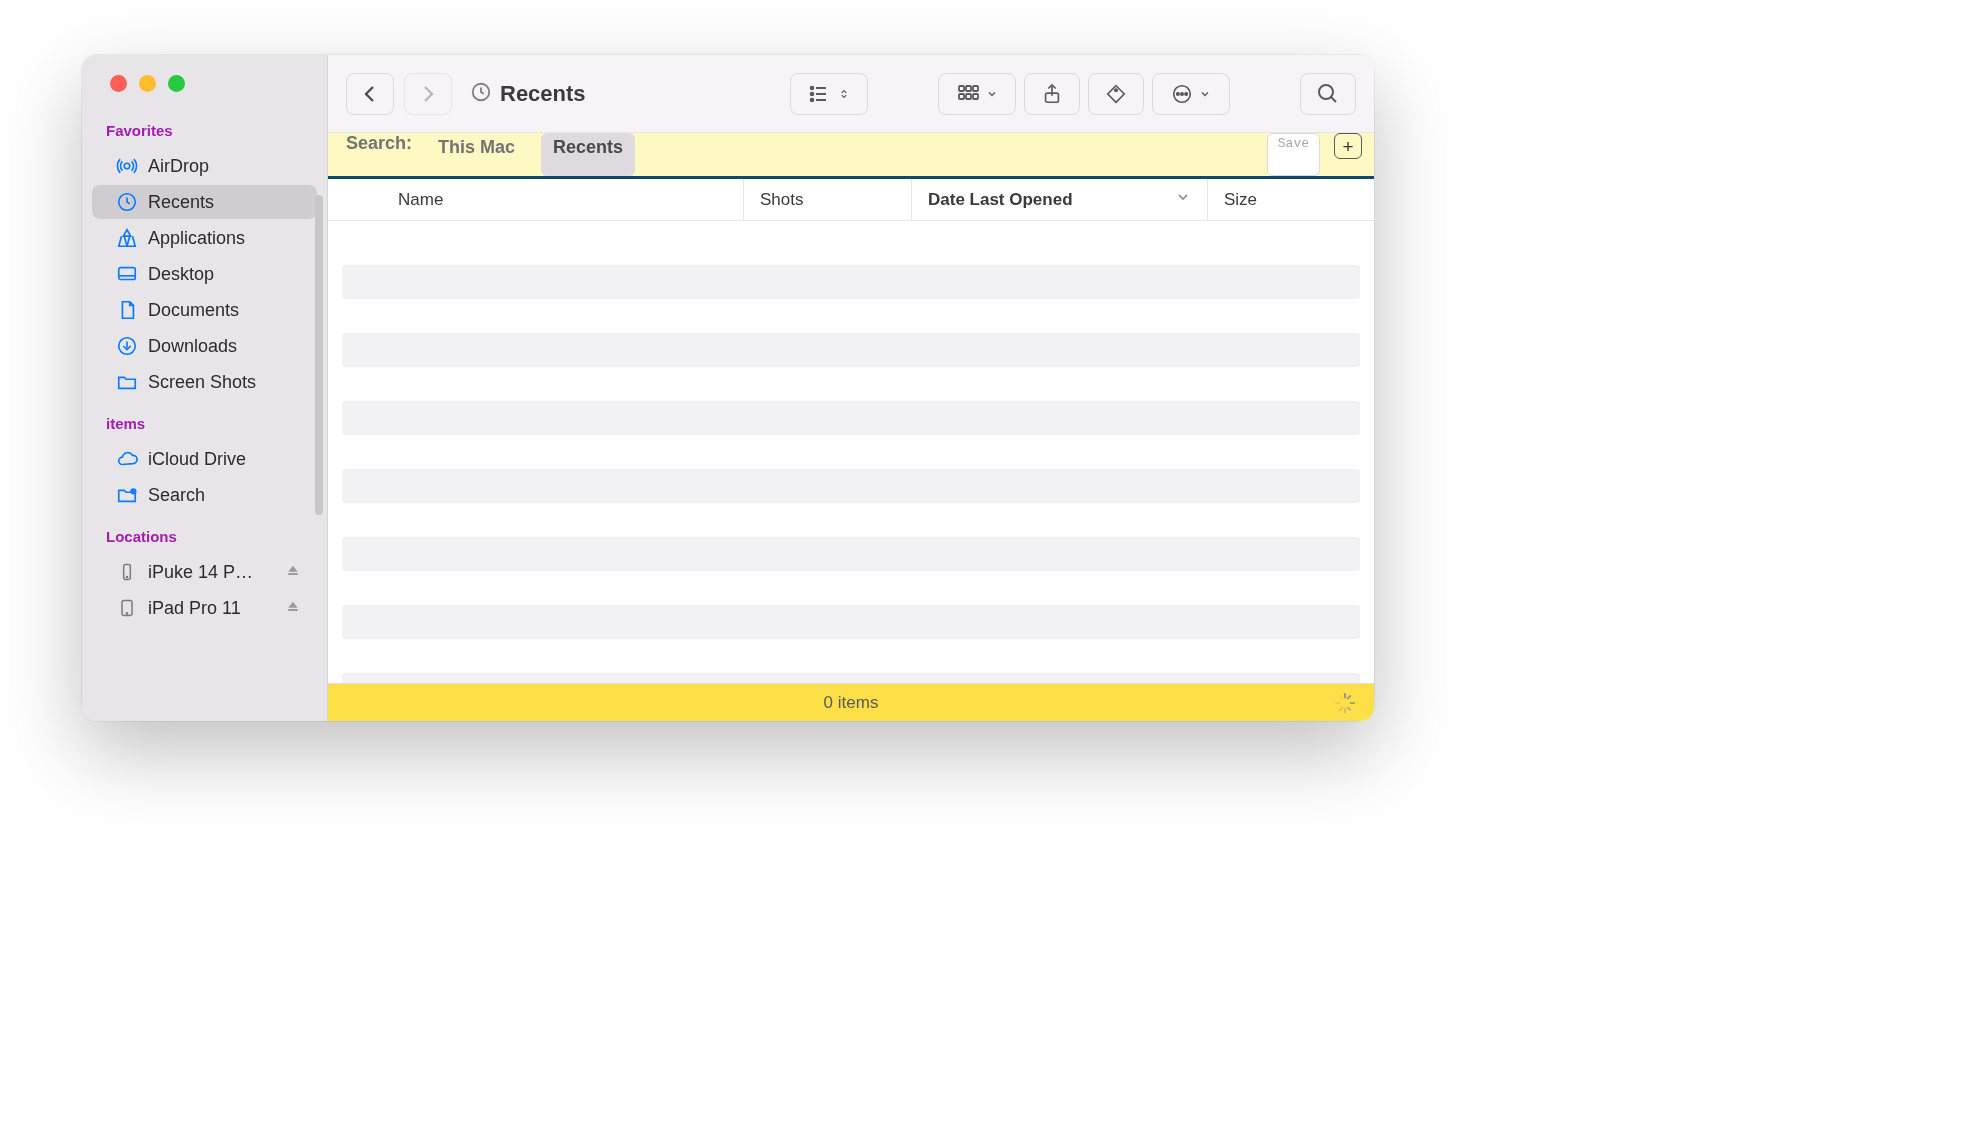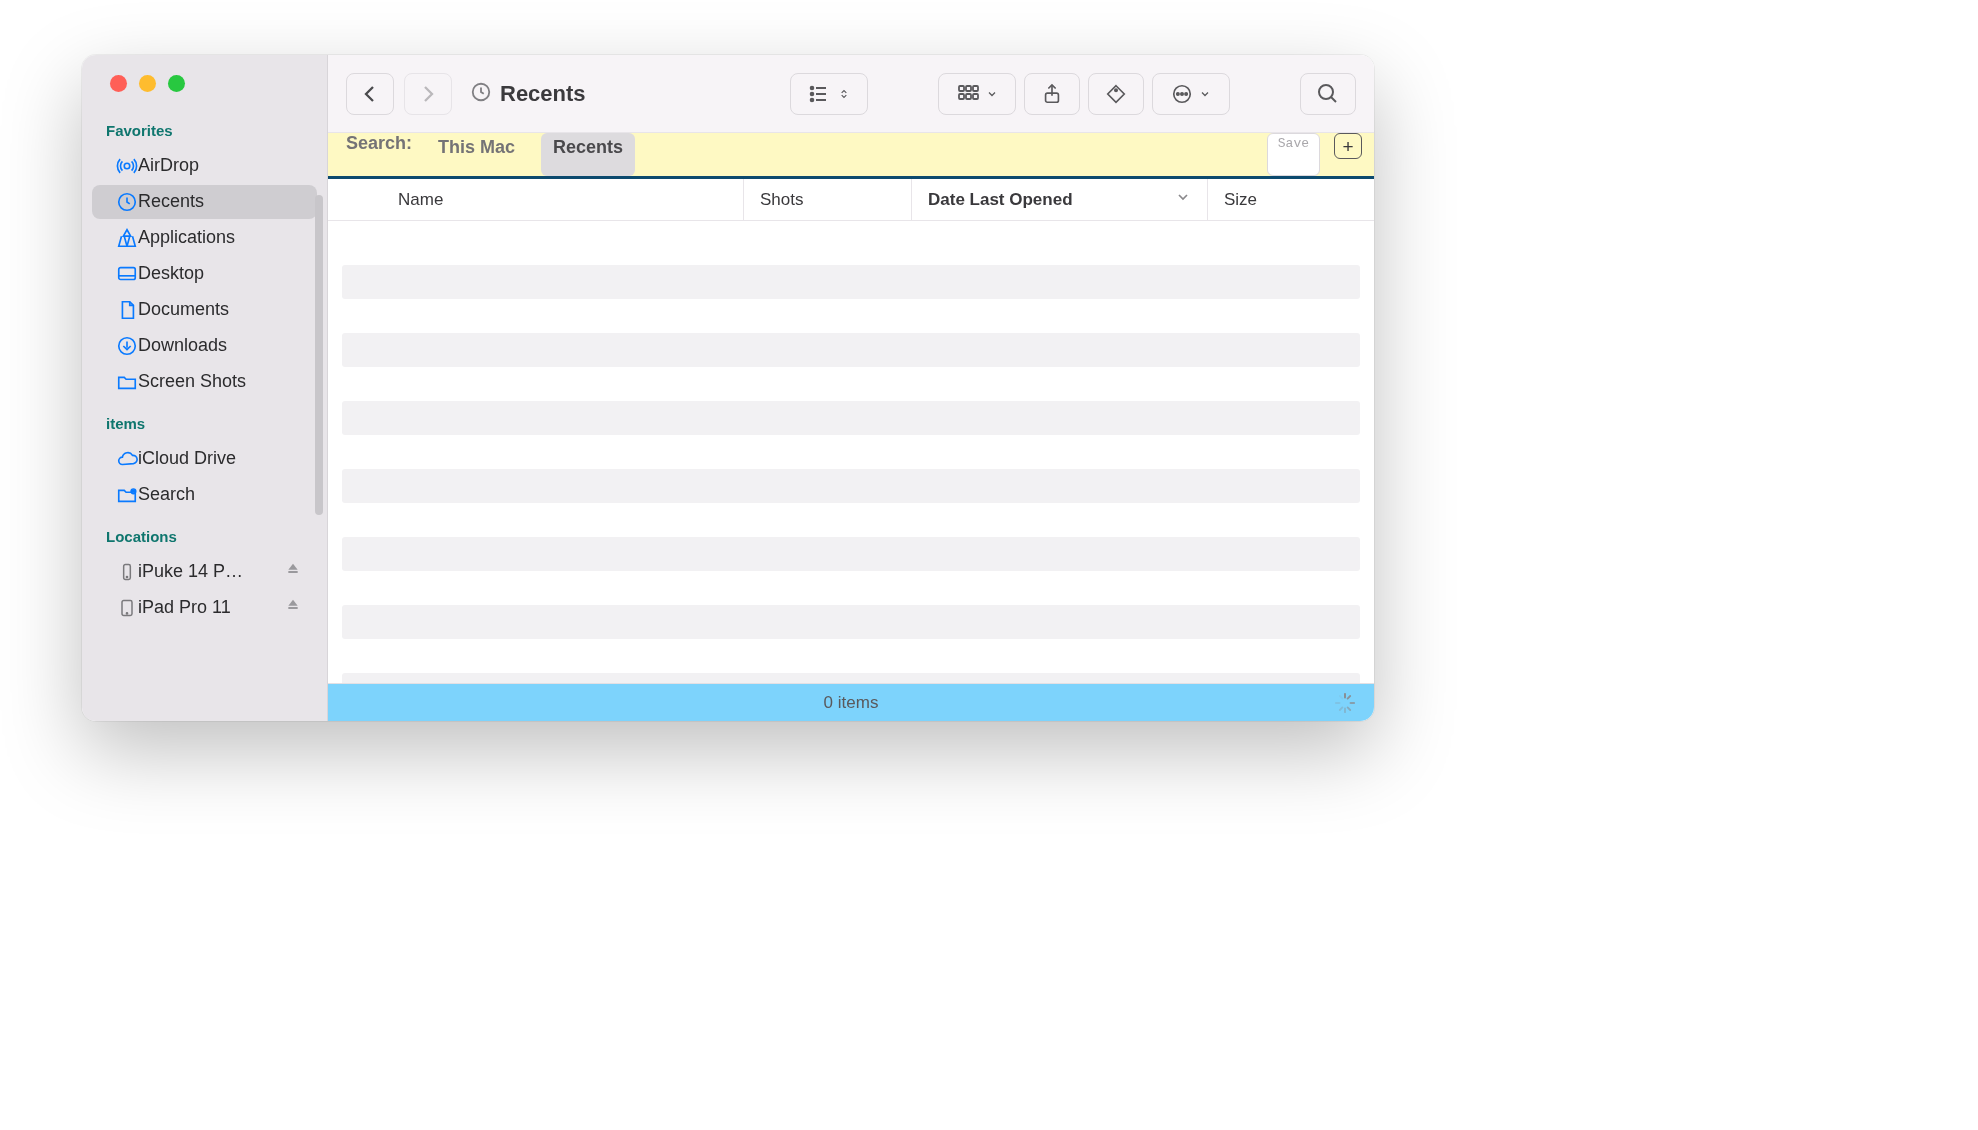--- a/index.html
+++ b/index.html
@@ -40,25 +40,27 @@
       width: 17px;
       height: 17px;
       border-radius: 50%;
     }
     .tl.red { background: #ff5f57; }
     .tl.yellow { background: #febc2e; }
     .tl.green { background: #28c840; }
     .section-label {
       font-size: 15px;
       font-weight: 600;
-      color: #0f766e;
+      color: #a21caf;
       padding: 0 24px 8px 24px;
     }
     .sidebar-item {
       display: flex;
+      align-items: center;
+      gap: 10px;
       padding: 6px 14px 6px 24px;
       margin: 2px 10px;
       border-radius: 8px;
       font-size: 18px;
       color: #2b2b2d;
       cursor: default;
     }
     .sidebar-item.selected {
       background: #cfcdd1;
     }
@@ -225,21 +227,21 @@
     }
     .placeholder-row {
       height: 34px;
       background: #f2f1f3;
       border-radius: 3px;
       margin-bottom: 34px;
     }
 
     .statusbar {
       height: 38px;
-      background: #7dd3fc;
+      background: #fde047;
       border-top: 1px solid #e3e0e4;
       display: flex;
       align-items: center;
       justify-content: center;
       font-size: 17px;
       color: #5a595c;
       position: relative;
     }
     .spinner {
       position: absolute;

